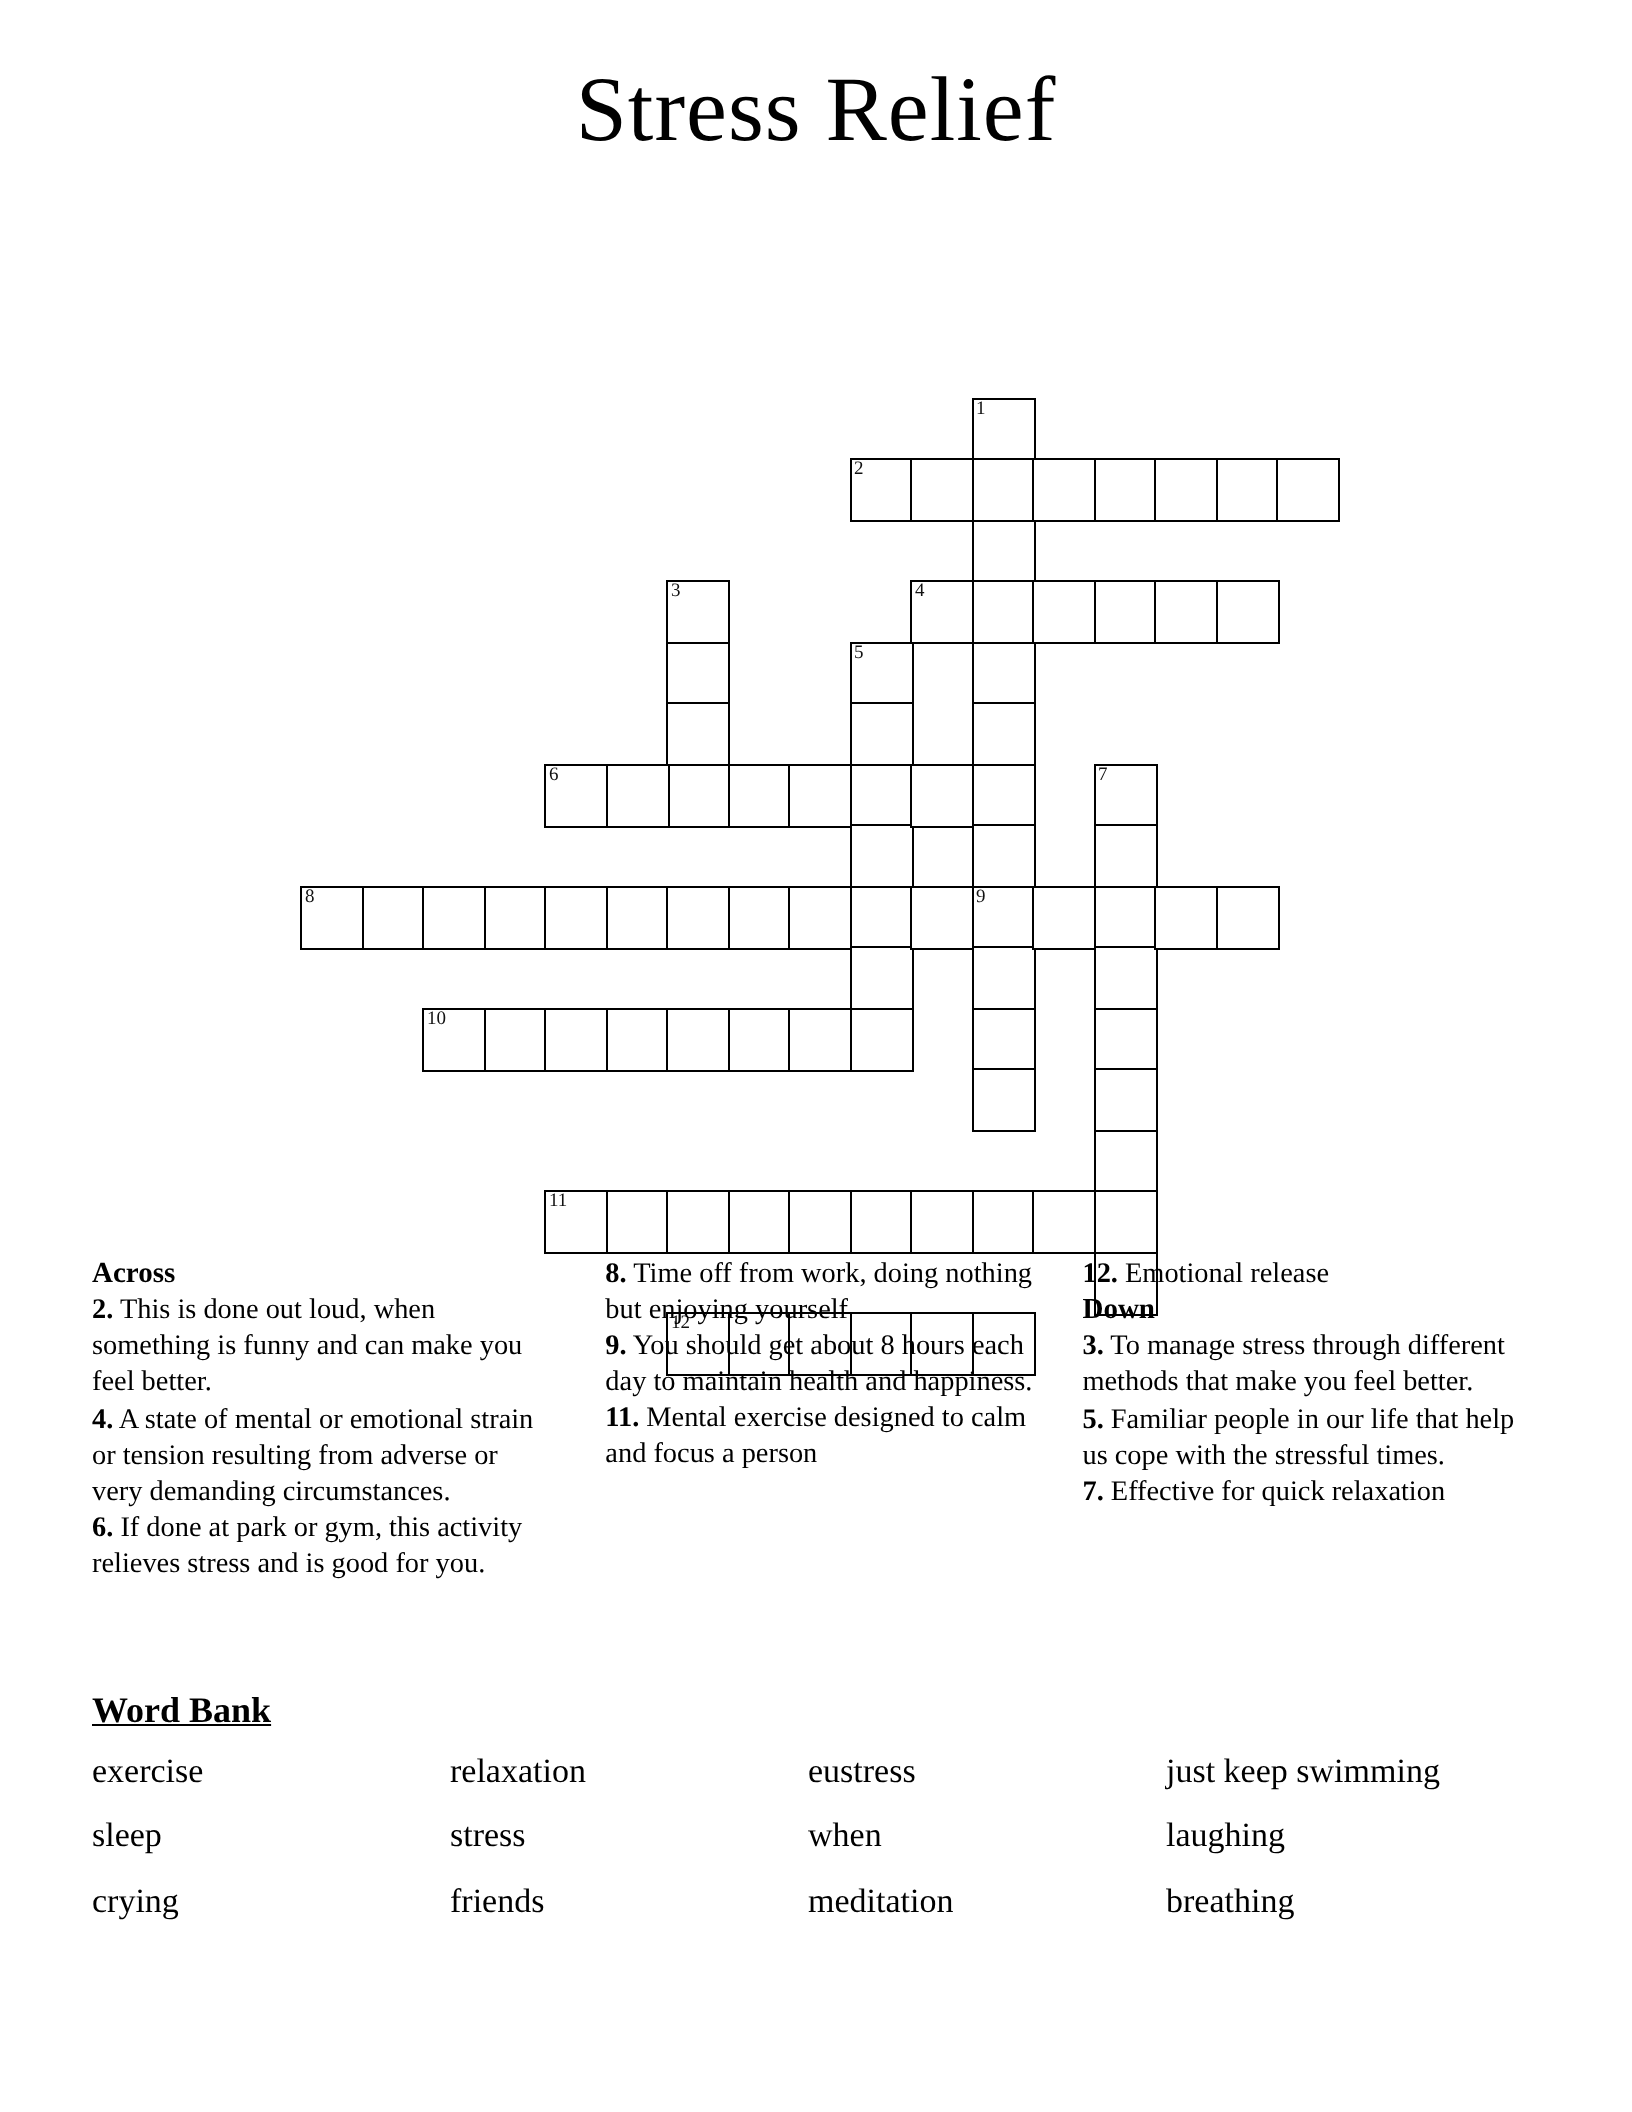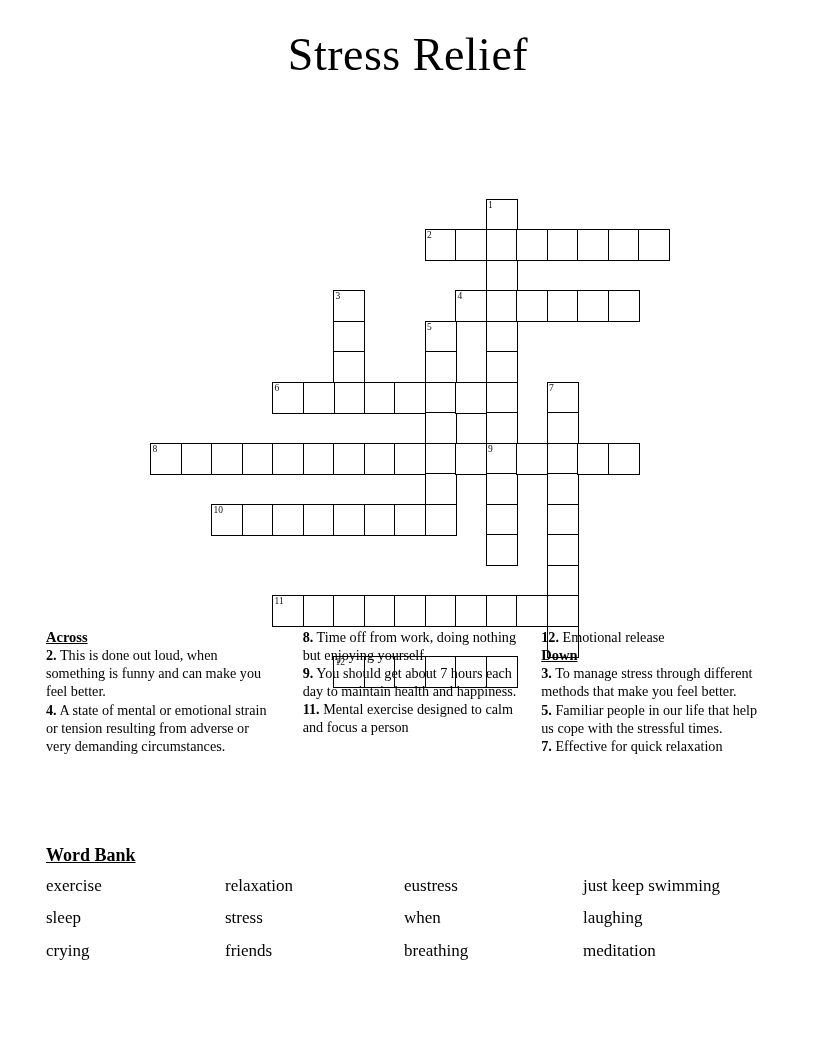--- a/index.html
+++ b/index.html
@@ -82,21 +82,20 @@
     padding-right: 12px;
     box-sizing: border-box;
     font-size: 14.2px;
     line-height: 1.27;
     font-family: "Liberation Serif", "DejaVu Serif", serif;
   }
   .clue-col.col2 { width: 246px; margin-left: 22px; }
   .clue-col.col3 { width: 238px; }
   .section-head {
     font-weight: bold;
-    text-decoration: underline;
     font-size: 14.5px;
     display: block;
     margin-bottom: 0px;
   }
   .clue {
     display: block;
     text-align: left;
   }
   .clue .cnum {
     font-weight: bold;
@@ -251,28 +250,30 @@
 
     <div class="clue-col col1">
       <span class="section-head">Across</span>
 
       <span class="clue"><span class="cnum">2.</span>
         <span>This is done out loud, when something is funny and can make you feel better.</span></span>
 
       <span class="clue"><span class="cnum">4.</span>
         <span>A state of mental or emotional strain or tension resulting from adverse or very demanding circumstances.</span></span>
 
+      <span class="clue"><span class="cnum">6.</span>
+        <span>If done at park or gym, this activity relieves stress and is good for you.</span></span>
     </div>
 
     <div class="clue-col col2">
       <span class="clue"><span class="cnum">8.</span>
         <span>Time off from work, doing nothing but enjoying yourself</span></span>
 
       <span class="clue"><span class="cnum">9.</span>
-        <span>You should get about 7 hours each day to maintain health and happiness.</span></span>
+        <span>You should get about 8 hours each day to maintain health and happiness.</span></span>
 
 
       <span class="clue"><span class="cnum">11.</span>
         <span>Mental exercise designed to calm and focus a person</span></span>
     </div>
 
     <div class="clue-col col3">
       <span class="clue"><span class="cnum">12.</span>
         <span>Emotional release</span></span>
 
@@ -297,18 +298,18 @@
         <span class="wb-item">exercise</span>
         <span class="wb-item">relaxation</span>
         <span class="wb-item">eustress</span>
         <span class="wb-item">just keep swimming</span>
         <span class="wb-item">sleep</span>
         <span class="wb-item">stress</span>
         <span class="wb-item">when</span>
         <span class="wb-item">laughing</span>
         <span class="wb-item">crying</span>
         <span class="wb-item">friends</span>
+        <span class="wb-item">meditation</span>
         <span class="wb-item">breathing</span>
-        <span class="wb-item">meditation</span>
       </div>
   </div>
 
 </div>
 
 </body></html>

